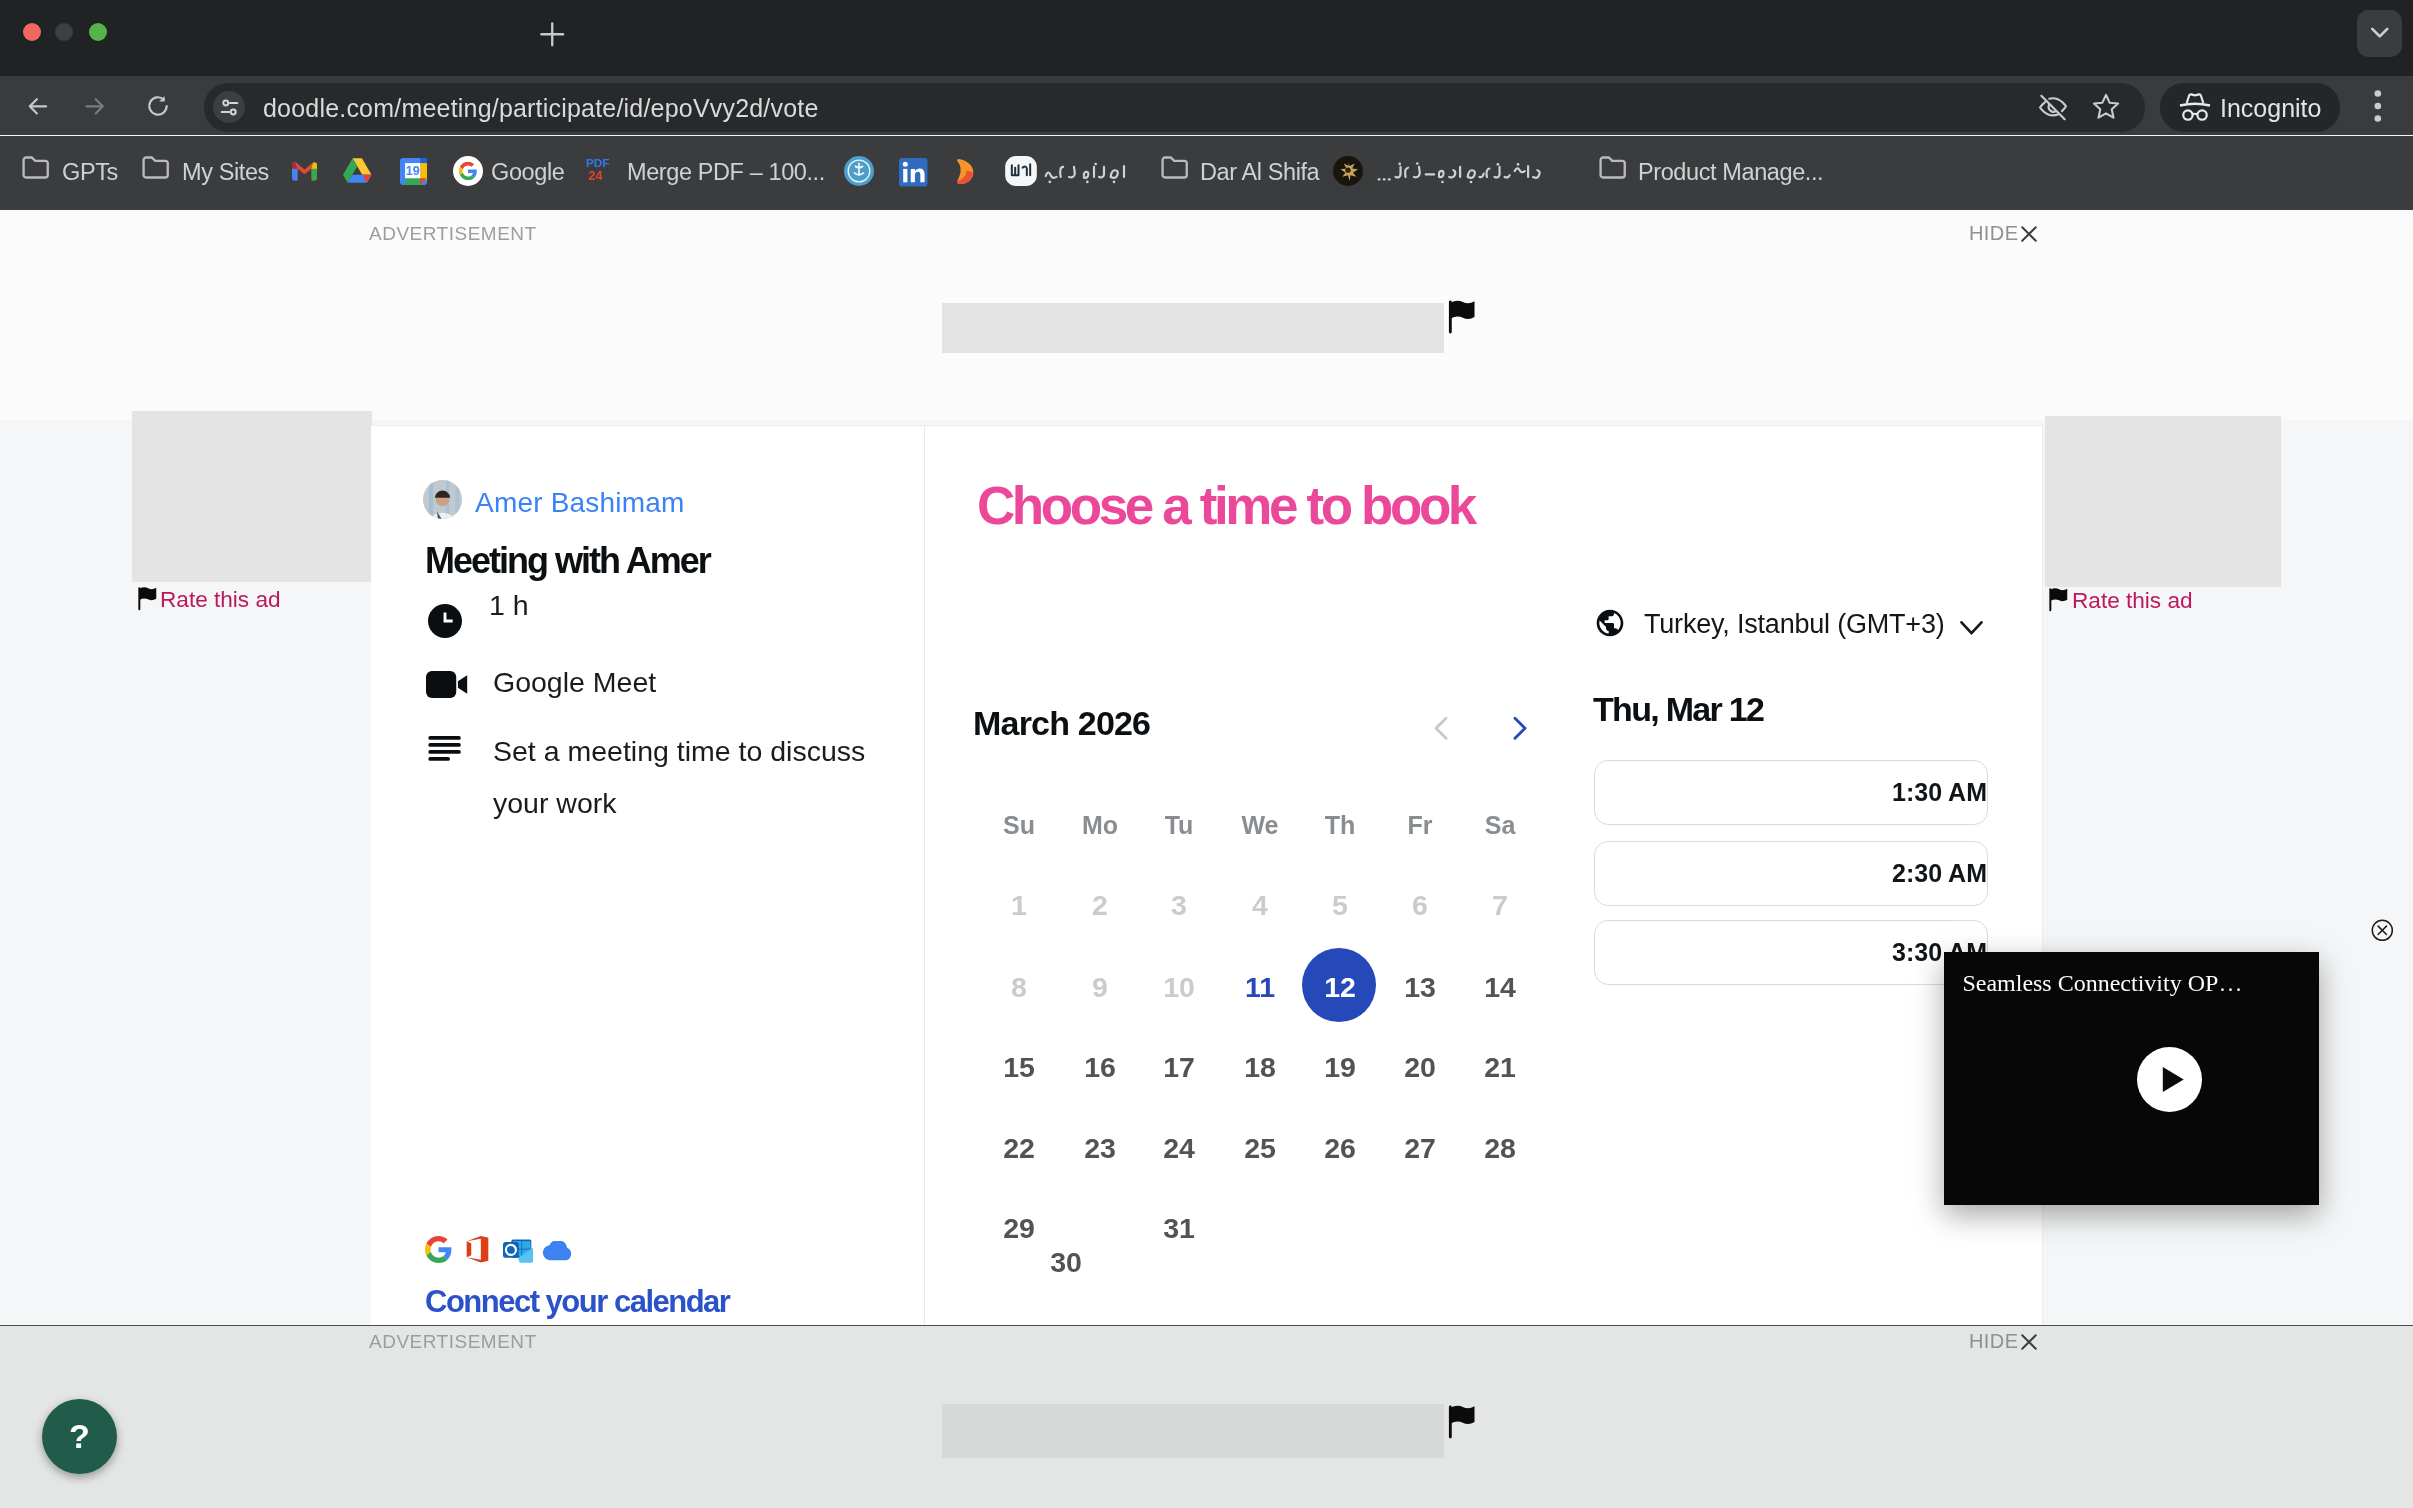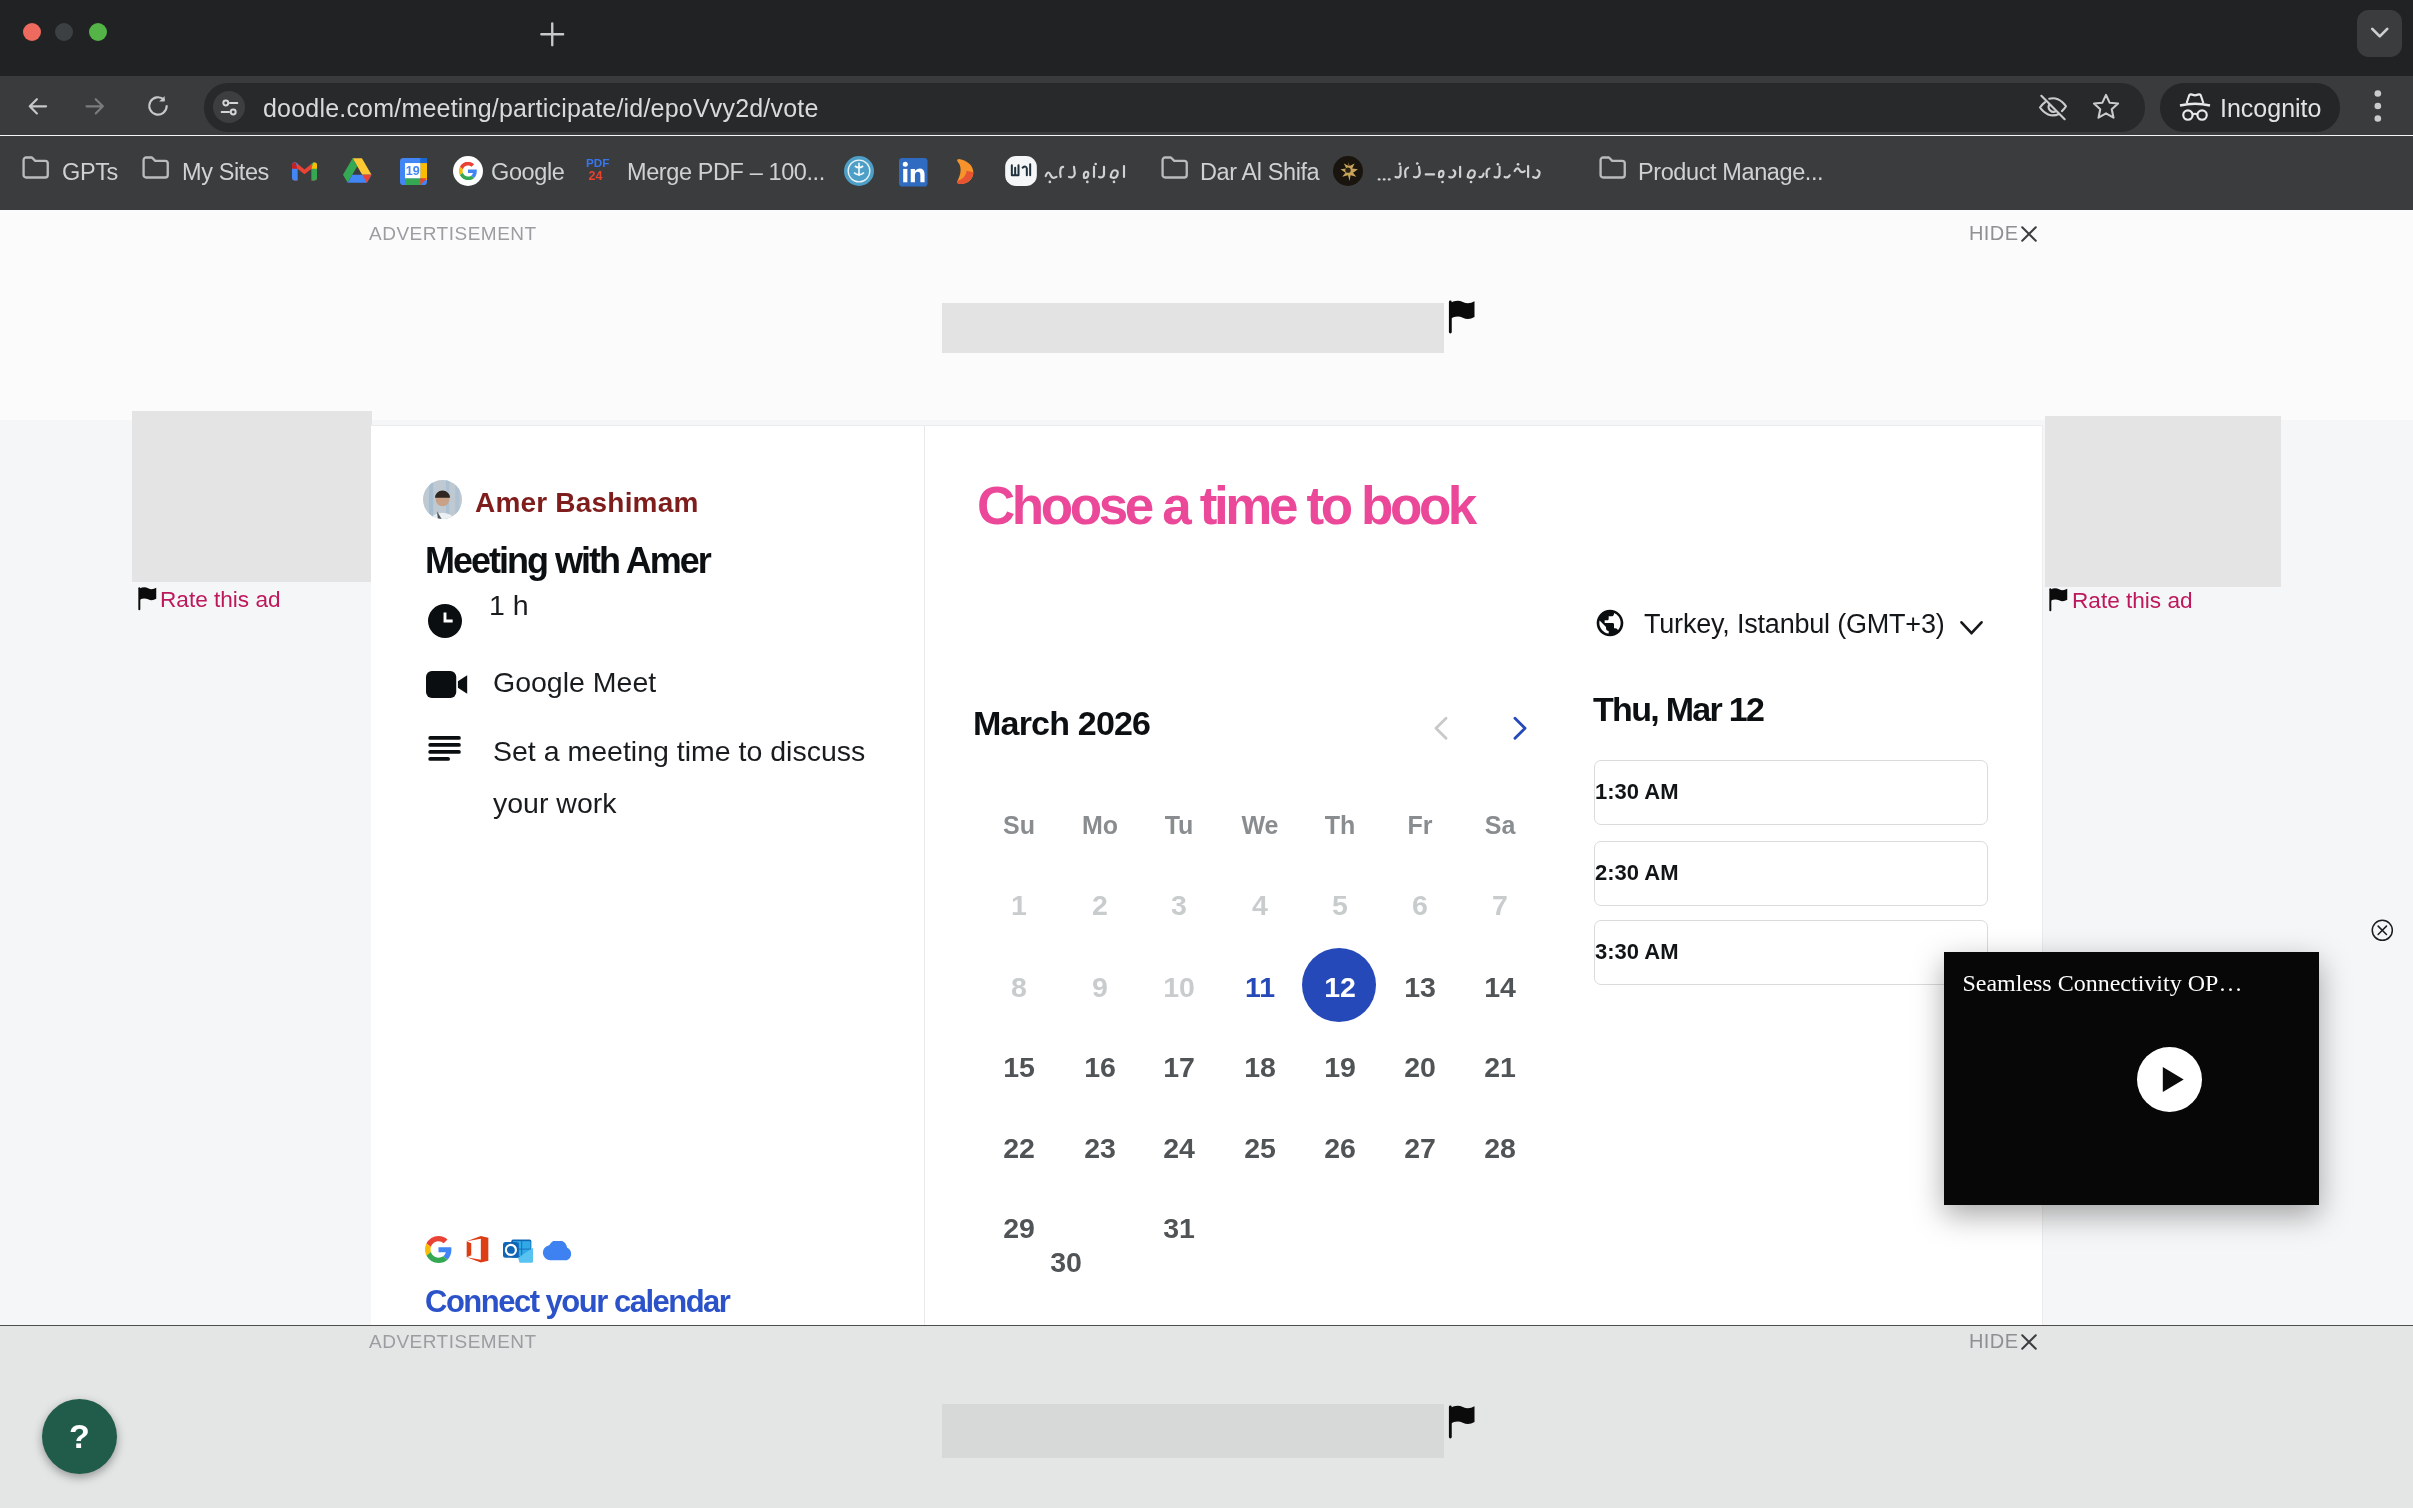--- a/index.html
+++ b/index.html
@@ -25,35 +25,35 @@
   #page { left:0; top:210px; width:2413px; height:1299px; background:#f5f6f7; }
   #topad { left:0; top:210px; width:2413px; height:210px; background:#fbfbfc; }
   .advlabel { font-size:19px; color:#9b9da0; letter-spacing:0.5px; }
   .hidelabel { font-size:20px; color:#8e9093; letter-spacing:0.4px; }
   .adbar { background:#e3e3e4; }
   .sidead { width:240px; height:171px; background:#e4e4e5; }
   .ratetxt { font-size:22.6px; color:#be185d;text-align:center; }
   #card { left:371px; top:425px; width:1672px; height:901px; background:#ffffff; border-top:0.8px solid #ebeced; border-right:0.8px solid #ececed; }
   #divider { left:553px; top:0; width:0.8px; height:900px; background:#e7e9ea; }
   
-  .h-name { font-size:28px; font-weight:700; color:#7f1d1d; letter-spacing:0.2px; }
+  .h-name { font-size:28px; font-weight:400; color:#3b82f6; letter-spacing:0.2px; }
   .h-meet { font-size:36px; font-weight:700; color:#0d1012; letter-spacing:-2px; }
   .rowtxt { font-size:28.5px; color:#191c1e; }
   .linkblue { font-size:31px; font-weight:700; color:#2b52c8; letter-spacing:-1.5px; }
   
   .h-choose { font-size:53px; font-weight:700; color:#ec4899; letter-spacing:-3.4px; }
   .tztxt { font-size:27px; color:#141719; letter-spacing:-0.2px; }
   .h-month { font-size:34px; font-weight:700; color:#0d1012; letter-spacing:-0.8px; }
   .wday { font-size:25px; font-weight:700; color:#898d90; }
   .dnum { font-size:28.5px; font-weight:700; }
   .d-gray { color:#c9cccd; }
   .d-dark { color:#515456; }
   .d-blue { color:#2549b8; }
   .h-day { font-size:34px; font-weight:700; color:#0d1012; letter-spacing:-1.7px; }
-  .slot { position:absolute; left:1223px; width:394px; height:65px; background:#fff; border:1.7px solid #dadbdc; border-radius:7px; text-align:left; line-height:62px; font-size:22px; font-weight:700; color:#121517; }
+  .slot { position:absolute; left:1223px; width:394px; height:65px; background:#fff; border:1.7px solid #dadbdc; border-radius:14px; text-align:right; line-height:62px; font-size:25px; font-weight:700; color:#121517; }
   .wcell { position:absolute; width:80px; text-align:center; }
   
   #footer { left:0; top:1325px; width:2413px; height:184px; background:#e4e5e5; border-top:1.7px solid #4e4e4e; }
 </style>
 </head>
 <body>
 
 <div class="abs" id="tabstrip">
   <div class="abs light" style="left:22.6px; background:#ee6a5f;"></div>
   <div class="abs light" style="left:55px; background:#3d4043;"></div>

